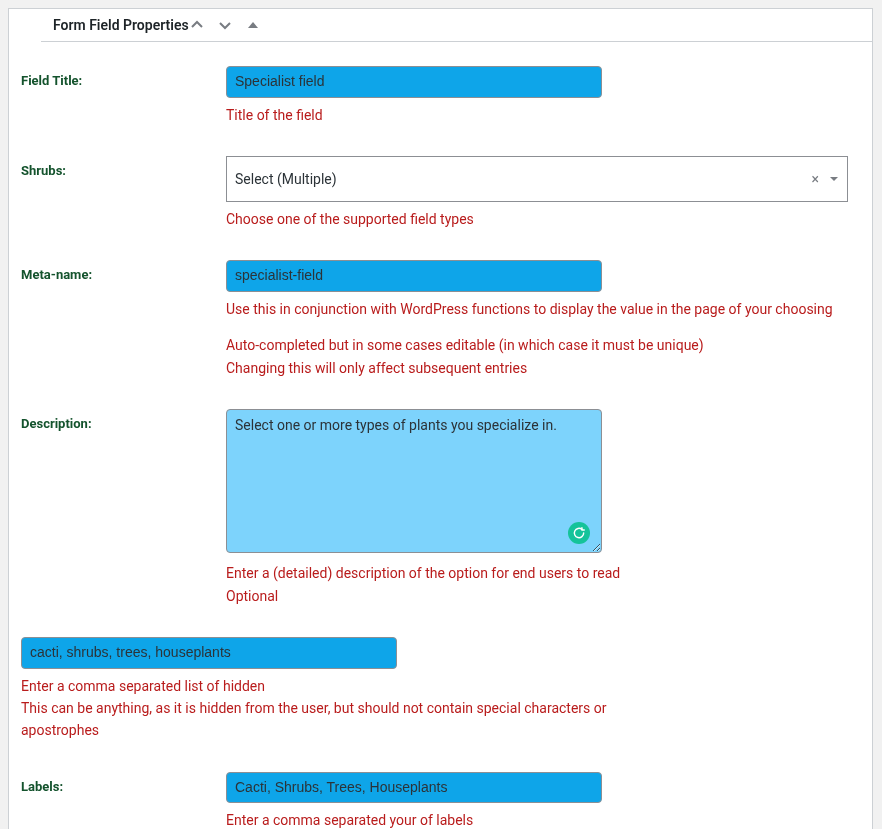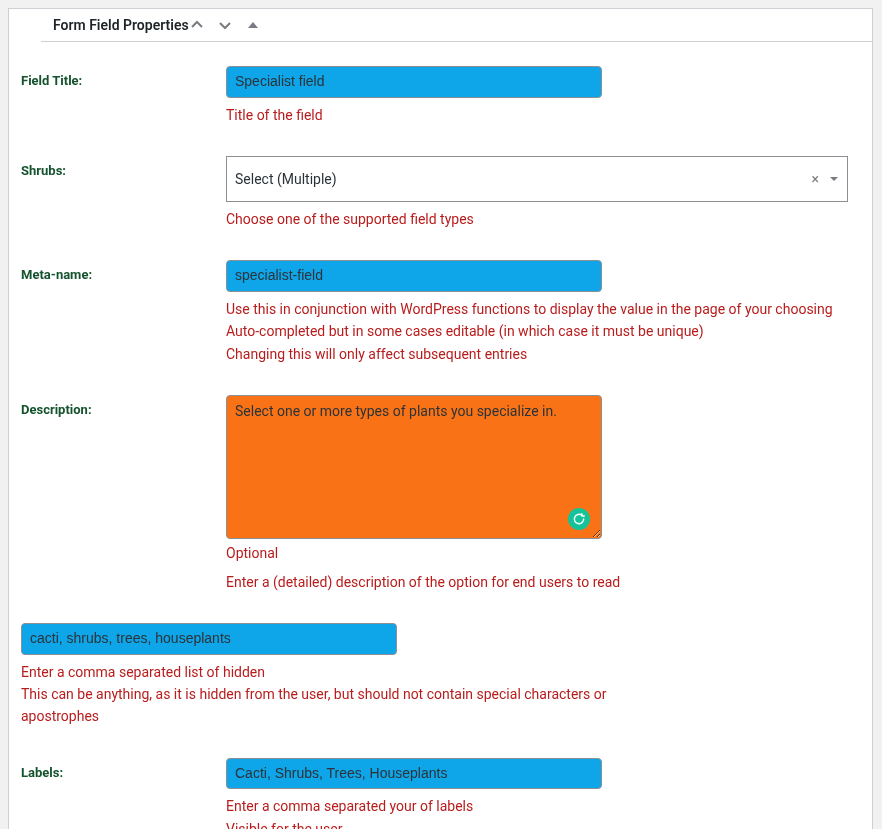--- a/index.html
+++ b/index.html
@@ -76,21 +76,21 @@
       line-height: 1.4;
     }
     textarea {
       width: 376px;
       height: 144px;
       padding: 6px 8px;
       font-size: 14px;
       border: 1px solid #8c8f94;
       border-radius: 4px;
       color: #2c3338;
-      background: #f97316;
+      background: #7dd3fc;
       line-height: 1.4;
       font-family: inherit;
       resize: both;
     }
     .textarea-wrap {
       position: relative;
       display: inline-block;
     }
     .grammarly {
       position: absolute;
@@ -189,39 +189,39 @@
         </div>
         <div class="helper">Choose one of the supported field types</div>
       </div>
     </div>
 
     <div class="row">
       <div class="label-col">Meta-name:</div>
       <div class="input-col">
         <input type="text" value="specialist-field" style="">
         <div class="helper">Use this in conjunction with WordPress functions to display the value in the page of your choosing</div>
-        <div class="helper" style="margin-top:0">Auto-completed but in some cases editable (in which case it must be unique)</div>
+        <div class="helper" style="margin-top:14px">Auto-completed but in some cases editable (in which case it must be unique)</div>
         <div class="helper" style="margin-top:0">Changing this will only affect subsequent entries</div>
       </div>
     </div>
 
     <div class="row">
       <div class="label-col">Description:</div>
       <div class="input-col">
         <div class="textarea-wrap">
           <textarea style="">Select one or more types of plants you specialize in.</textarea>
           <div class="grammarly">
             <svg width="14" height="14" viewBox="0 0 24 24">
                 <path d="M20 12a8 8 0 1 1-3-6.25" fill="none" stroke="#fff" stroke-width="2.5" stroke-linecap="round"></path>
                 <path d="M17 3 L17 7 L21 7" fill="none" stroke="#fff" stroke-width="2.5" stroke-linecap="round" stroke-linejoin="round"></path>
               </svg>
           </div>
         </div>
+        <div class="helper">Enter a (detailed) description of the option for end users to read</div>
         <div class="helper" style="margin-top:0">Optional</div>
-        <div class="helper">Enter a (detailed) description of the option for end users to read</div>
       </div>
     </div>
 
     <div class="row">
       <div class="input-col">
         <input type="text" value="cacti, shrubs, trees, houseplants" style="">
         <div class="helper">Enter a comma separated list of hidden</div>
         <div class="helper" style="margin-top:0">This can be anything, as it is hidden from the user, but should not contain special characters or apostrophes</div>
       </div>
     </div>

